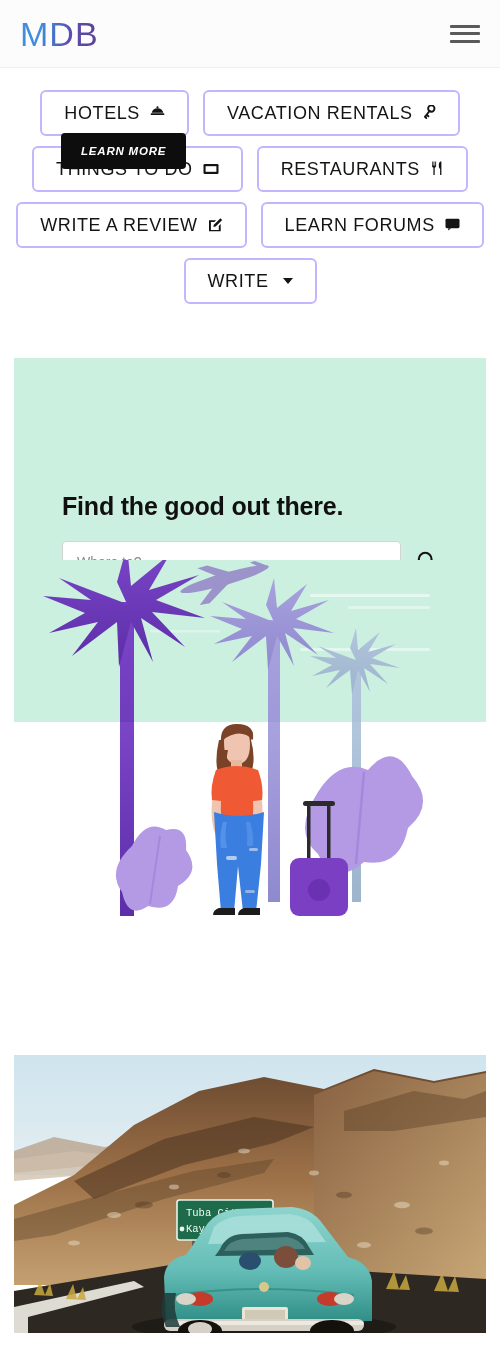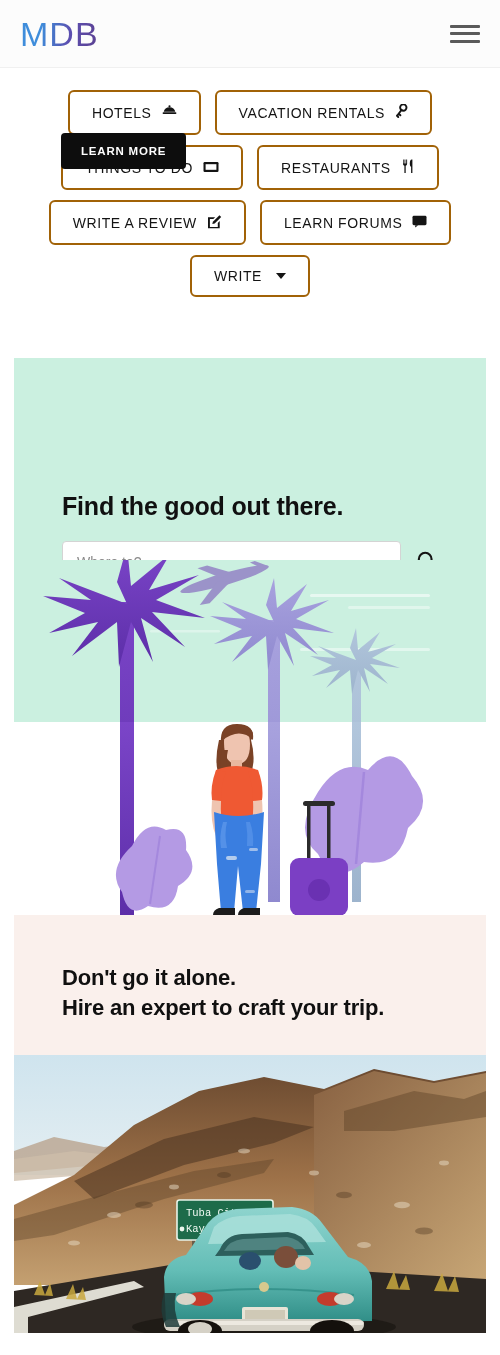--- a/index.html
+++ b/index.html
@@ -33,23 +33,23 @@
   }
   .hamburger span { display:block; height: 3px; background:#5a5a5a; border-radius:1px; }
 
   
   .cat-wrap {
     position:absolute; left:0; top:90px; width:500px;
     display:flex; flex-wrap:wrap; justify-content:center;
     gap: 10px 14px; padding: 0 30px;
   }
   .cat-btn {
-    border: 2px solid #a16207; border-radius: 6px;
+    border: 2px solid #c4b5fd; border-radius: 6px;
     background:#fff; color:#141414;
-    font-size: 14px; font-weight: 500; letter-spacing: .6px;
+    font-size: 18px; font-weight: 500; letter-spacing: .6px;
     padding: 12px 22px; display:flex; align-items:center; gap:10px;
     cursor:pointer; white-space:nowrap; line-height:1;
     font-family:"Liberation Sans", sans-serif;
   }
   .cat-btn .ic { font-size: 15px; line-height:1; display:inline-block; }
   .cat-row { display:flex; justify-content:center; gap:14px; width:100%; }
   .caret {
     width:0;height:0;border-left:5px solid transparent;border-right:5px solid transparent;
     border-top:6px solid #141414; display:inline-block; margin-left:4px;
   }
@@ -87,21 +87,21 @@
   }
   .expert-l1, .expert-l2 {
     position:absolute; left:48px; font-size:22px; font-weight:bold; color:#101010; letter-spacing:-.2px;
   }
   .expert-l1 { top:50px; }
   .expert-l2 { top:80px; }
   .learn-btn {
     position:absolute; left:61px; top:133px;
     background:#0d0d0d; color:#fff; border:none; border-radius:4px;
     font-size:11.5px; font-weight:bold; letter-spacing:.8px;
-    padding: 12px 20px; cursor:pointer; font-family:"Liberation Sans", sans-serif;
+    padding: 12px 20px; cursor:pointer; font-family:"Liberation Sans", sans-serif;font-style:italic;
   }
 
   
   .photo { position:absolute; left:14px; top:1055px; width:472px; height:278px; overflow:hidden; }
   .photo svg { display:block; }
 </style>
 </head>
 <body>
 
 <div class="page">
@@ -307,24 +307,20 @@
       <g>
         <rect x="307" y="245" width="3.5" height="56" fill="#2b2b2b"></rect>
         <rect x="327" y="245" width="3.5" height="56" fill="#2b2b2b"></rect>
         <rect x="303" y="241" width="32" height="5" rx="2.5" fill="#2b2b2b"></rect>
         <rect x="290" y="298" width="58" height="58" rx="9" fill="#7b3fc4"></rect>
         <circle cx="319" cy="330" r="11" fill="#6a31b2"></circle>
       </g>
     </svg>
   </div>
 
-  <div class="expert">
-    <div class="expert-l1">Don't go it alone.</div>
-    <div class="expert-l2">Hire an expert to craft your trip.</div>
-  </div>
   <button class="learn-btn">LEARN MORE</button>
 
   <div class="photo">
     <svg width="472" height="278" viewBox="0 0 472 278">
       <defs>
         <linearGradient id="sky" x1="0" y1="0" x2="0" y2="1">
           <stop offset="0" stop-color="#cfe4ee"></stop>
             <stop offset="1" stop-color="#e4eef2"></stop>
         </linearGradient>
         <linearGradient id="rock" x1="0" y1="0" x2="0" y2="1">

